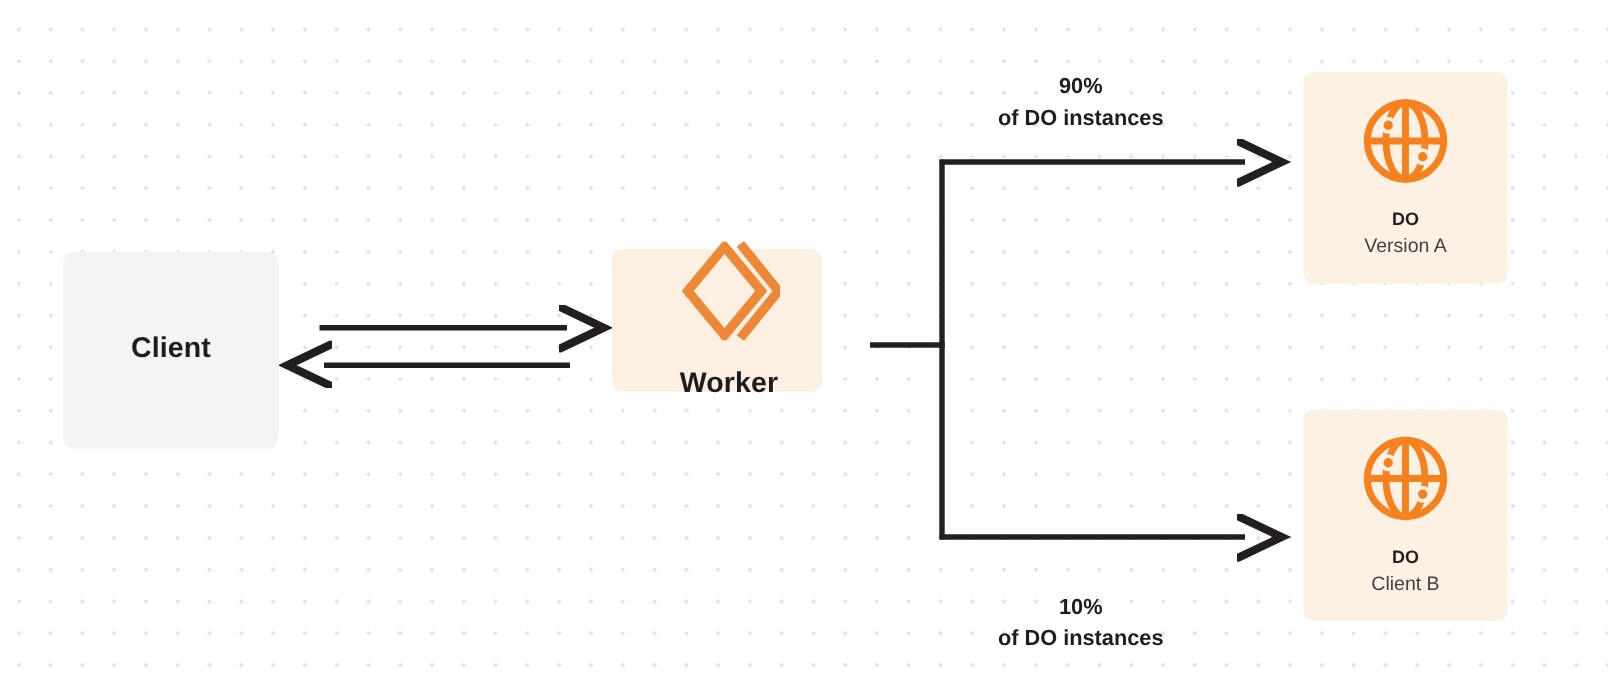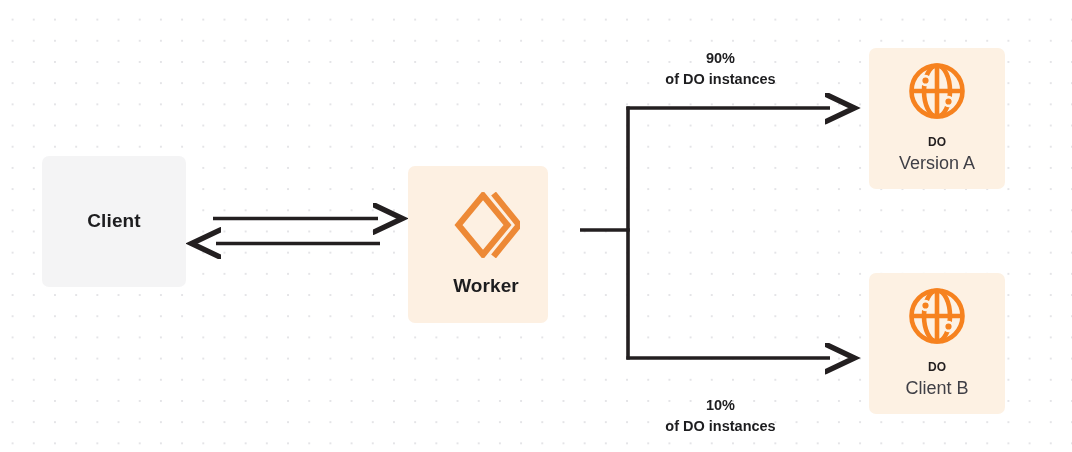--- a/index.html
+++ b/index.html
@@ -28,30 +28,30 @@
     position: absolute;
     box-sizing: border-box;
     display: flex;
     flex-direction: column;
     align-items: center;
     justify-content: center;
     border-radius: 7px;
   }
   .node-client {
     left: 42px;
-    top: 156px;
+    top: 168px;
     width: 144px;
     height: 131px;
     background: #f4f4f5;
   }
   .node-worker {
     left: 408px;
     top: 166px;
     width: 140px;
-    height: 157px;
+    height: 95px;
     background: #fdf0e2;
     padding-left: 16px;
   }
   .node-do-a {
     left: 869px;
     top: 48px;
     width: 136px;
     height: 141px;
     background: #fdf1e3;
   }
@@ -70,21 +70,21 @@
     letter-spacing: 0.1px;
     line-height: 1.1;
   }
   .node-title-sm {
     font-size: 12px;
     font-weight: bold;
     color: #231f20;
     line-height: 1.15;
   }
   .node-sub {
-    font-size: 18px;
+    font-size: 13px;
     font-weight: normal;
     color: #3f3f46;
     line-height: 1.3;
     margin-top: 2px;
   }
   .node-icon {
     display: block;
     margin-bottom: 11px;
   }
   .worker-icon-wrap { margin-bottom: 14px; }

